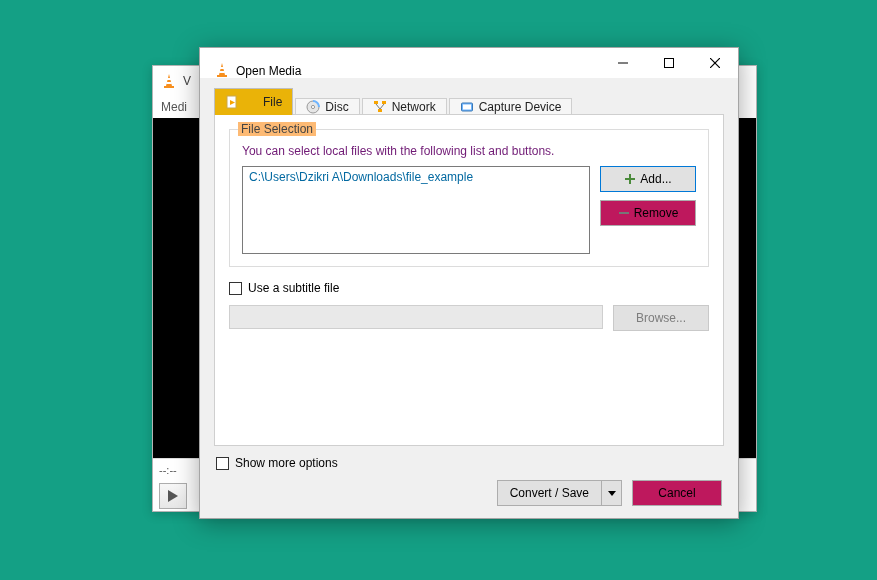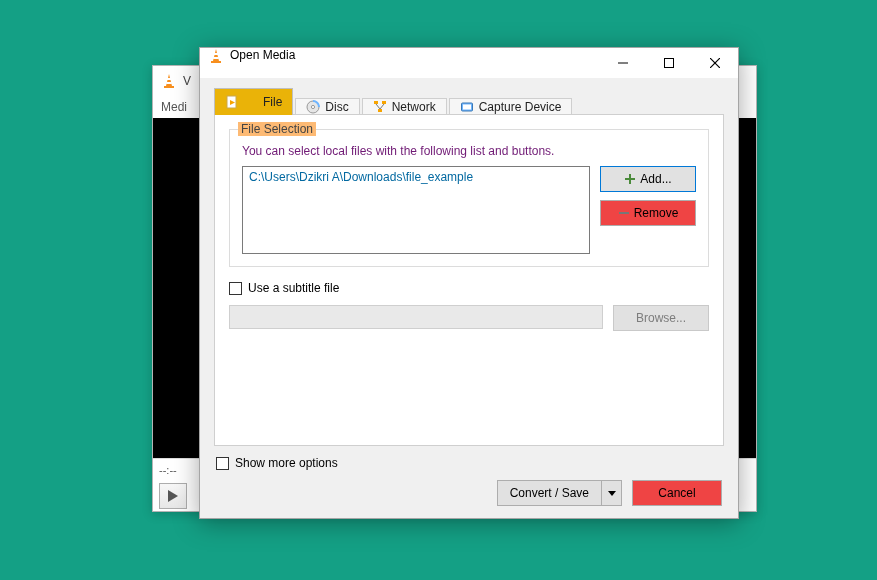--- a/index.html
+++ b/index.html
@@ -90,22 +90,22 @@
     background: #f0f0f0;
     border: 1px solid #a5a5a5;
     box-shadow: 0 4px 24px rgba(0,0,0,0.35);
     display: flex;
     flex-direction: column;
   }
   .dlg-titlebar {
     height: 30px;
     background: #fff;
     display: flex;
-    align-items: flex-start;
-    padding-left: 8px;
+    align-items: flex-end;
+    padding-left: 14px;
   }
   .dlg-title {
     font-size: 12px;
     color: #000;
     margin-left: 6px;
   }
   .dlg-sys {
     margin-left: auto;
     display: flex;
     height: 100%;
@@ -213,21 +213,21 @@
   }
   .file-btns {
     display: flex;
     flex-direction: column;
     gap: 8px;
     width: 96px;
   }
   .btn {
     height: 26px;
     border: 1px solid #adadad;
-    background: #ef4444;
+    background: #be185d;
     display: flex;
     align-items: center;
     justify-content: center;
     gap: 4px;
     font-size: 12px;
     color: #000;
     padding: 0 6px;
     cursor: default;
   }
   .btn.primary {

